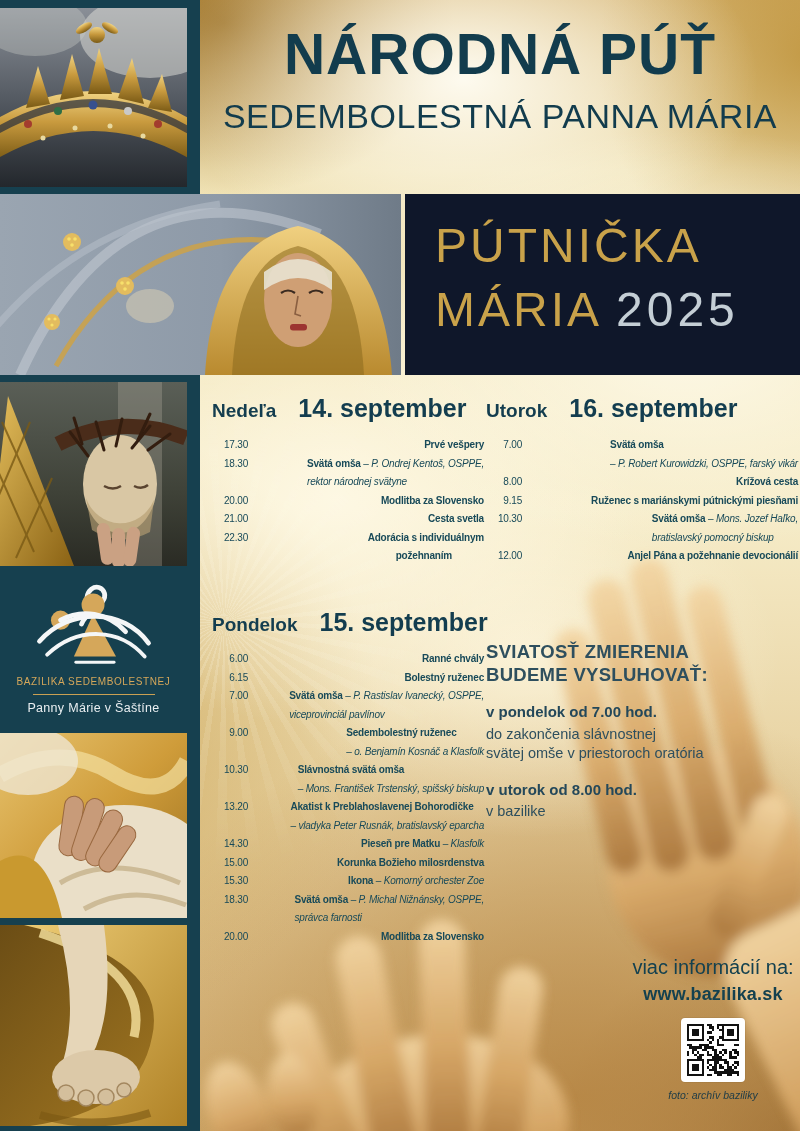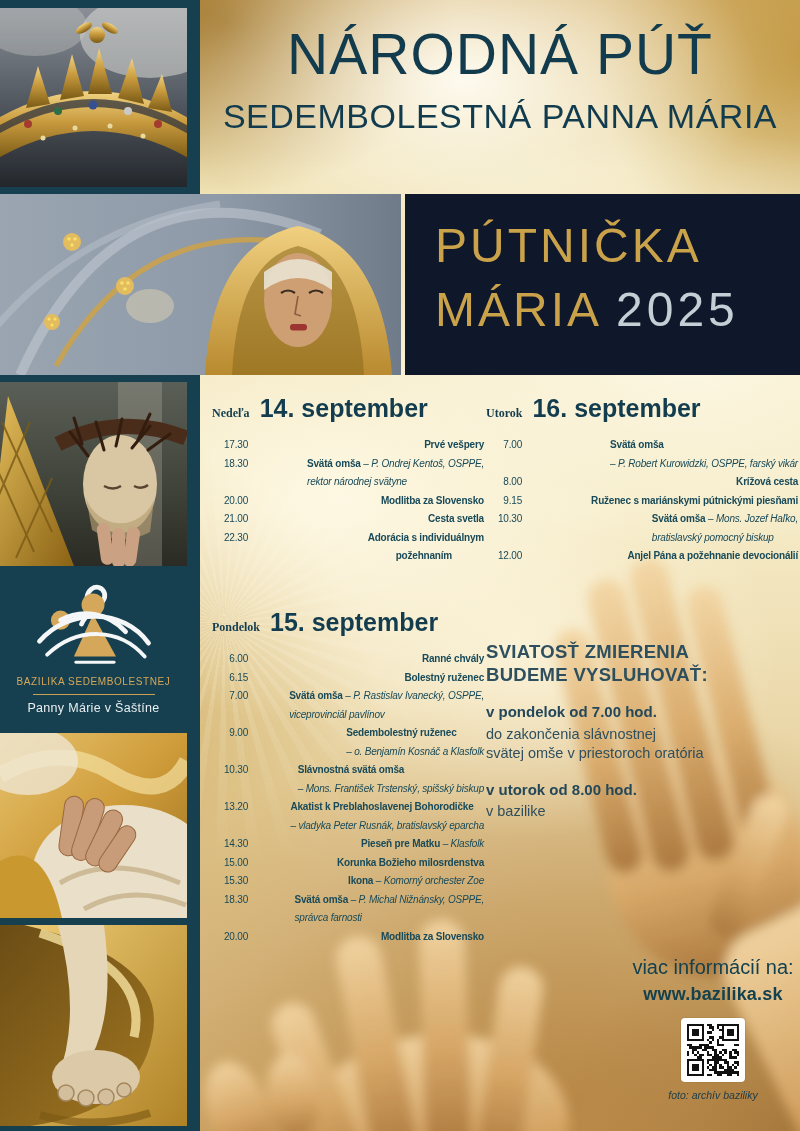--- a/index.html
+++ b/index.html
@@ -34,35 +34,35 @@
   .photo-mary svg{display:block;width:100%;height:100%;}
   
   .logo-block{position:absolute;left:0;top:566px;width:187px;height:167px;background:#16404f;
     text-align:center;box-sizing:border-box;padding-top:14px;}
   .logo-block svg{display:block;margin:0 auto;}
   .logo-title{color:#d5a75a;font-size:10px;font-weight:400;letter-spacing:.6px;margin-top:8px;white-space:nowrap;}
   .logo-divider{width:122px;border:0;border-top:1.5px solid #caa053;margin:7px auto 6px;}
   .logo-sub{color:#e9eef1;font-size:12.5px;letter-spacing:.3px;}
   
   .titles{position:absolute;left:200px;top:22px;width:600px;text-align:center;color:#123c4d;}
-  .t1{font-size:57px;font-weight:400;letter-spacing:1px;line-height:64px;white-space:nowrap;text-align:center;}
+  .t1{font-size:57px;font-weight:700;letter-spacing:1px;line-height:64px;white-space:nowrap;text-align:center;}
   .t2{font-size:34px;font-weight:400;letter-spacing:.5px;line-height:44px;margin-top:8px;white-space:nowrap;}
   
   .banner{position:absolute;left:405px;top:194px;width:395px;height:181px;background:#0f172a;
     box-sizing:border-box;padding:20px 0 0 30px;color:#c9a24a;}
   .banner-line{font-size:48px;font-weight:400;letter-spacing:3px;line-height:64px;white-space:nowrap;}
   .banner .year{color:#c4ced5;font-weight:400;letter-spacing:4px;margin-left:14px;}
   
   .day{position:absolute;color:#184a59;}
   #day-0{left:212px;top:394px;width:272px;}
   #day-1{left:212px;top:608px;width:272px;}
   #day-2{left:486px;top:394px;width:312px;}
   .day-h{margin-bottom:13px;white-space:nowrap;color:#133d4f;}
-  .day-name{font-size:12px;font-weight:700;margin-right:10px;font-family:Liberation Serif, serif;}
-  .day-date{font-size:25px;font-weight:700;}
+  .day-name{font-size:19px;font-weight:700;margin-right:10px;}
+  .day-date{font-size:25px;font-weight:700;margin-left:12px;}
   .ev{display:flex;font-size:10px;line-height:18.5px;letter-spacing:-.2px;justify-content:space-between;}
   .ev .t{flex:0 0 36px;text-align:right;margin-right:9px;white-space:nowrap;}
   .ev .l{white-space:nowrap;}
   .ev b{font-weight:700;}
   .ev .note{font-style:italic;font-weight:400;}
   .cont.ci{font-style:italic;}
   .cont.cb{font-weight:700;padding-left:28px;}
   
   .confession{position:absolute;left:486px;top:640px;width:300px;color:#2e4f5e;}
   .conf-h div{font-size:18.5px;font-weight:700;line-height:23px;letter-spacing:.3px;}

